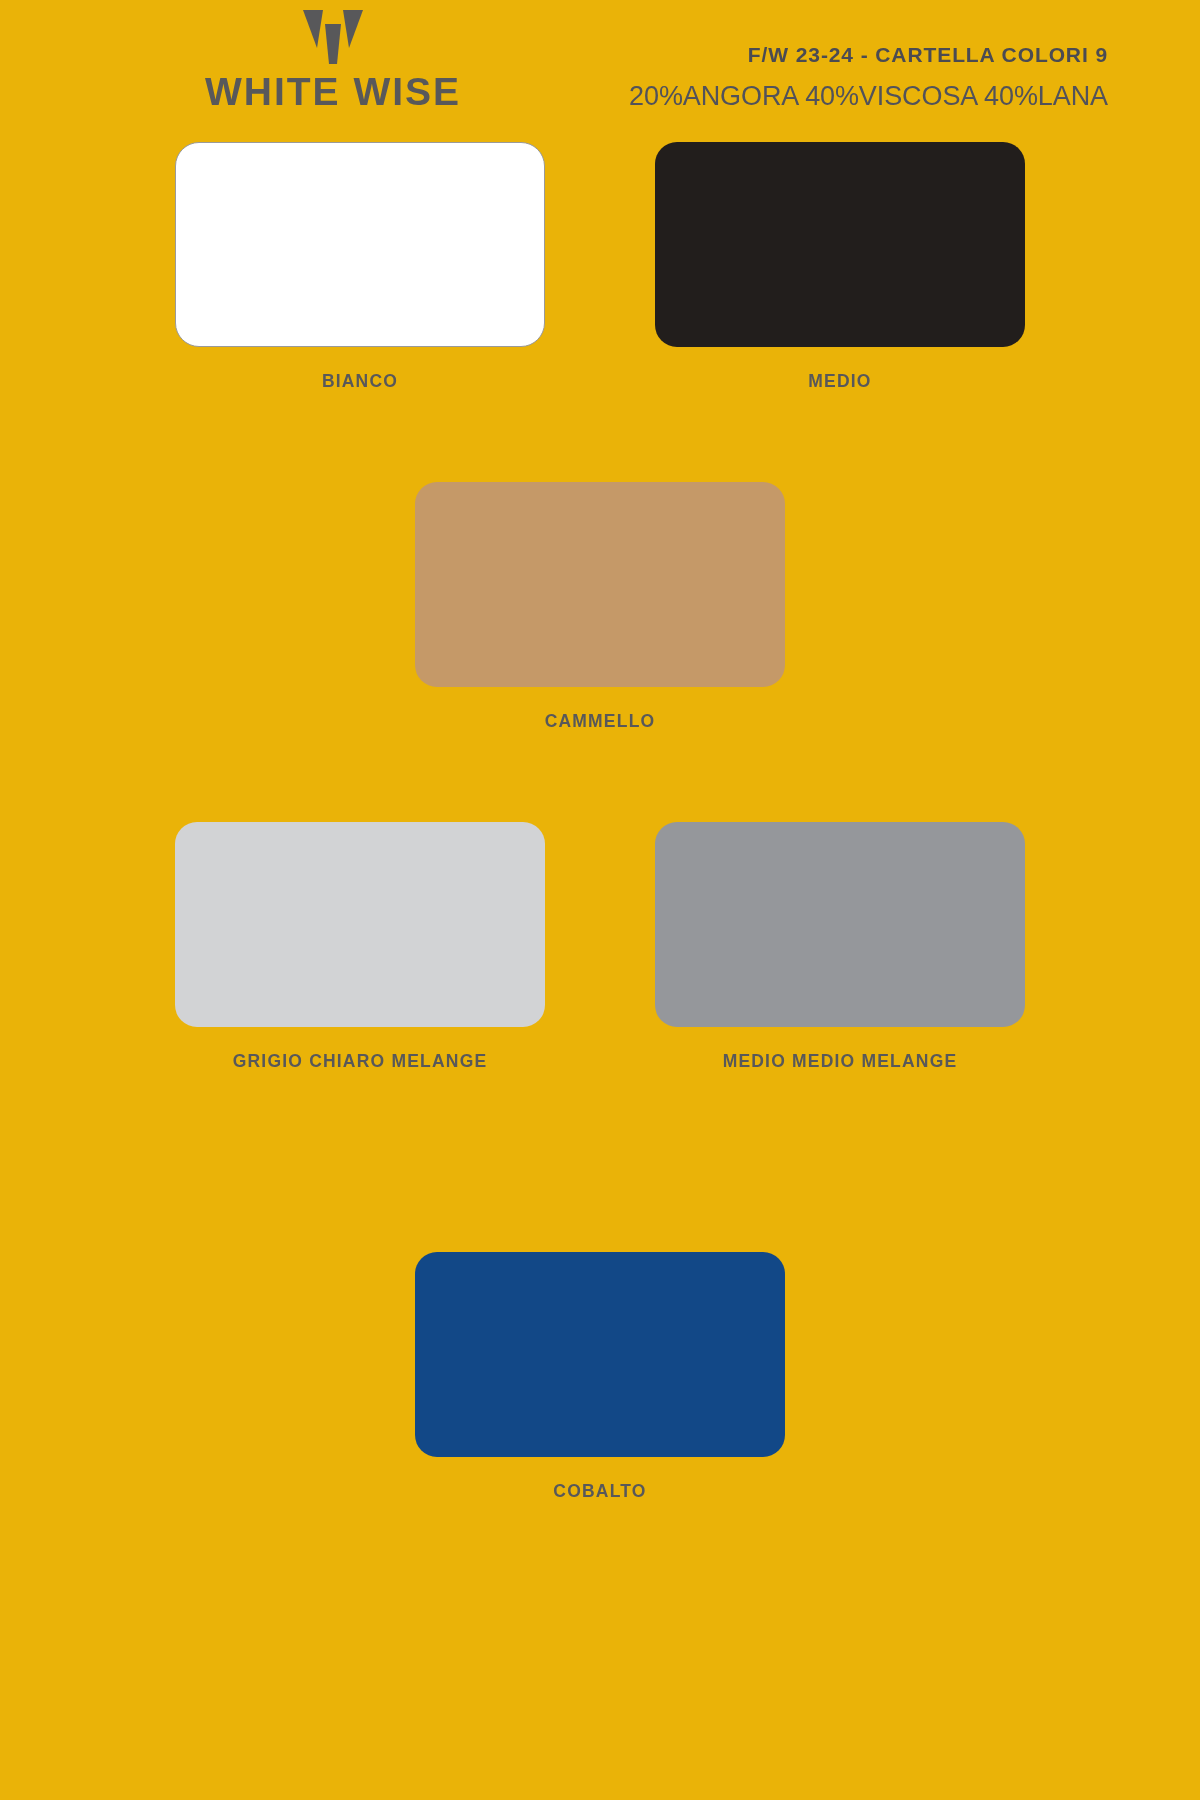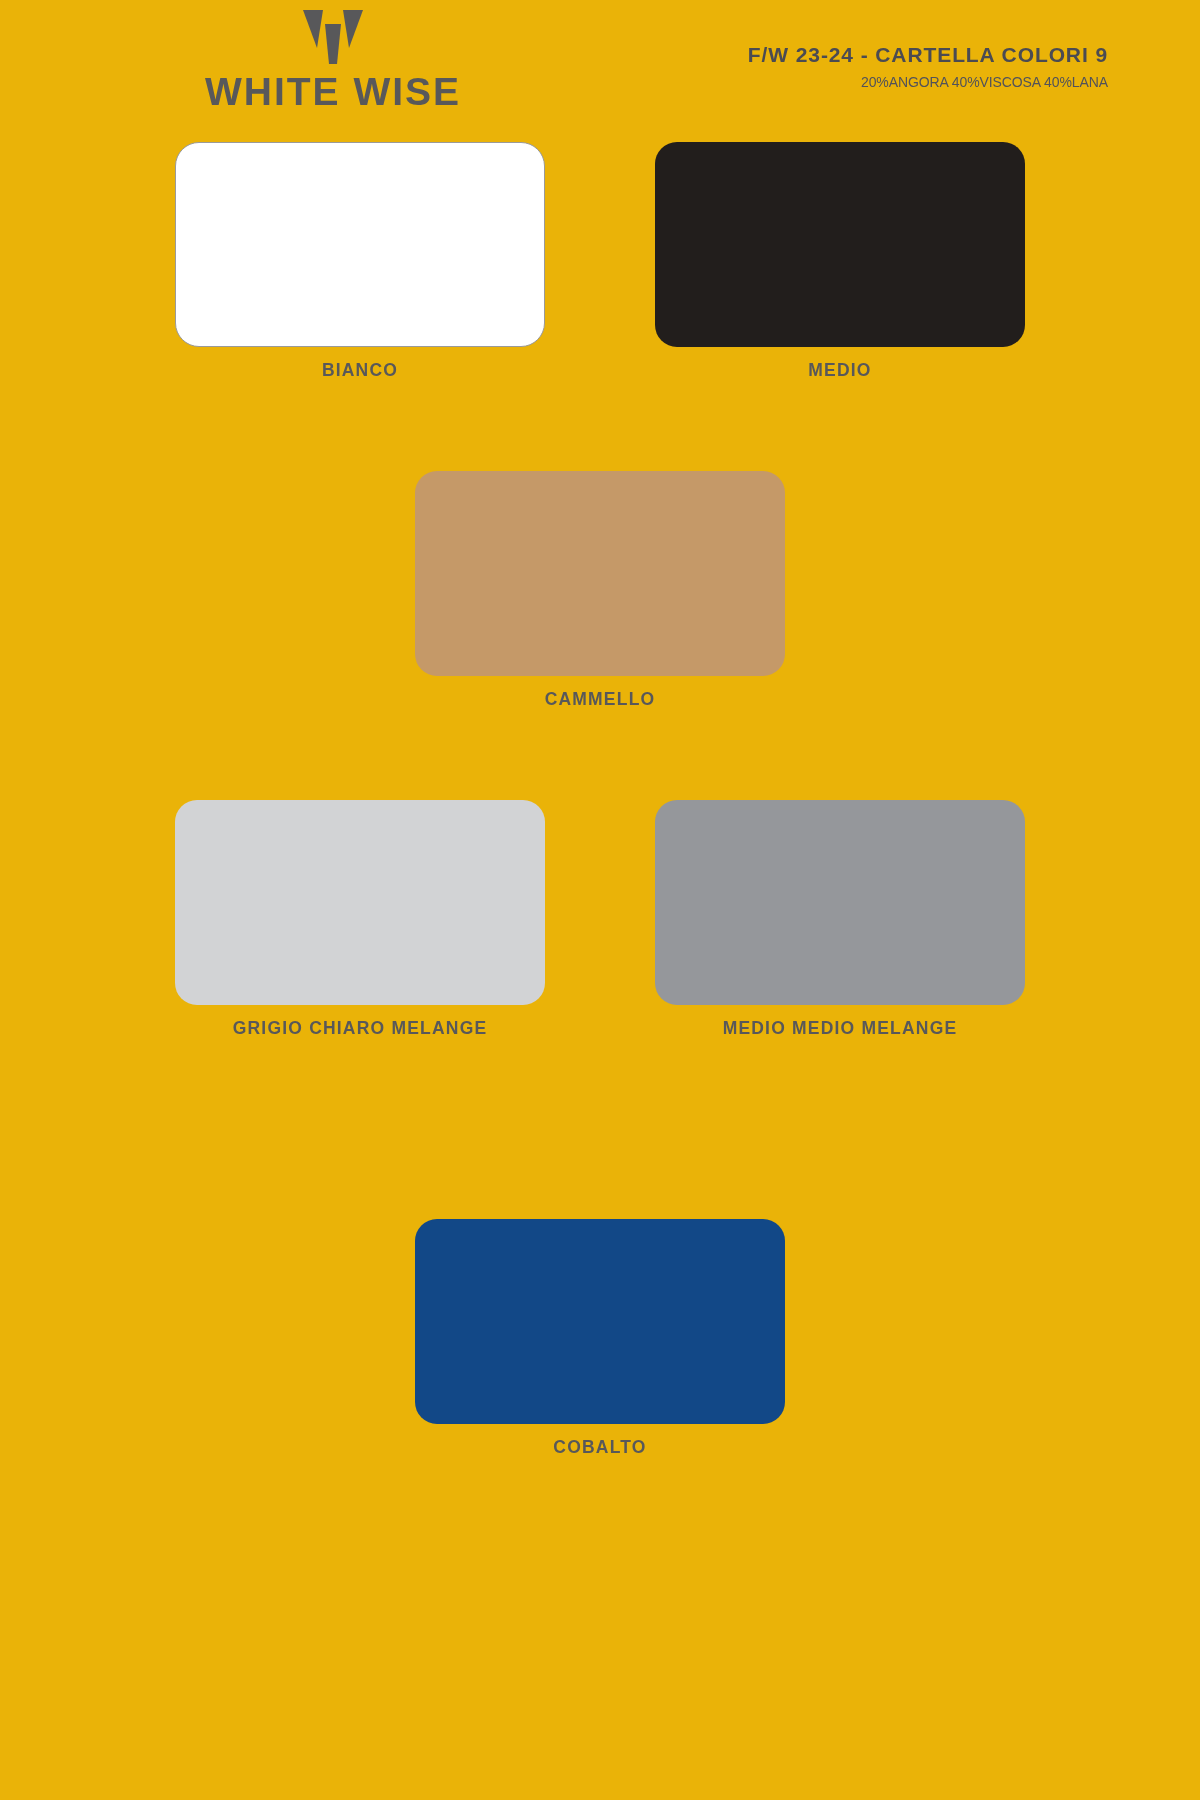--- a/index.html
+++ b/index.html
@@ -69,26 +69,26 @@
     font-size: 21px;
     font-weight: bold;
     letter-spacing: 0.9px;
     color: #4b4b52;
     line-height: 1.18;
     white-space: nowrap;
   }
 
   .meta-line-2 {
     font-family: "Liberation Sans", sans-serif;
-    font-size: 14px;
+    font-size: 27px;
     font-weight: normal;
     letter-spacing: -0.1px;
     color: #52525a;
     line-height: 1.2;
-    margin-top: 6px;
+    margin-top: 12px;
     white-space: nowrap;
   }
 
   
   .grid {
     position: absolute;
     left: 0;
     top: 142px;
     width: 1200px;
   }
@@ -113,21 +113,21 @@
     border-radius: 22px;
     box-sizing: border-box;
   }
 
   .swatch.outlined {
     border: 1px solid #9a9a9a;
     border-radius: 24px;
   }
 
   .swatch-label {
-    margin-top: 13px;
+    margin-top: 24px;
     font-family: "Liberation Sans", sans-serif;
     font-size: 17.5px;
     font-weight: bold;
     letter-spacing: 1.2px;
     color: #58585a;
     text-align: center;
     white-space: nowrap;
   }
 
   .row-gap { height: 90px; }

